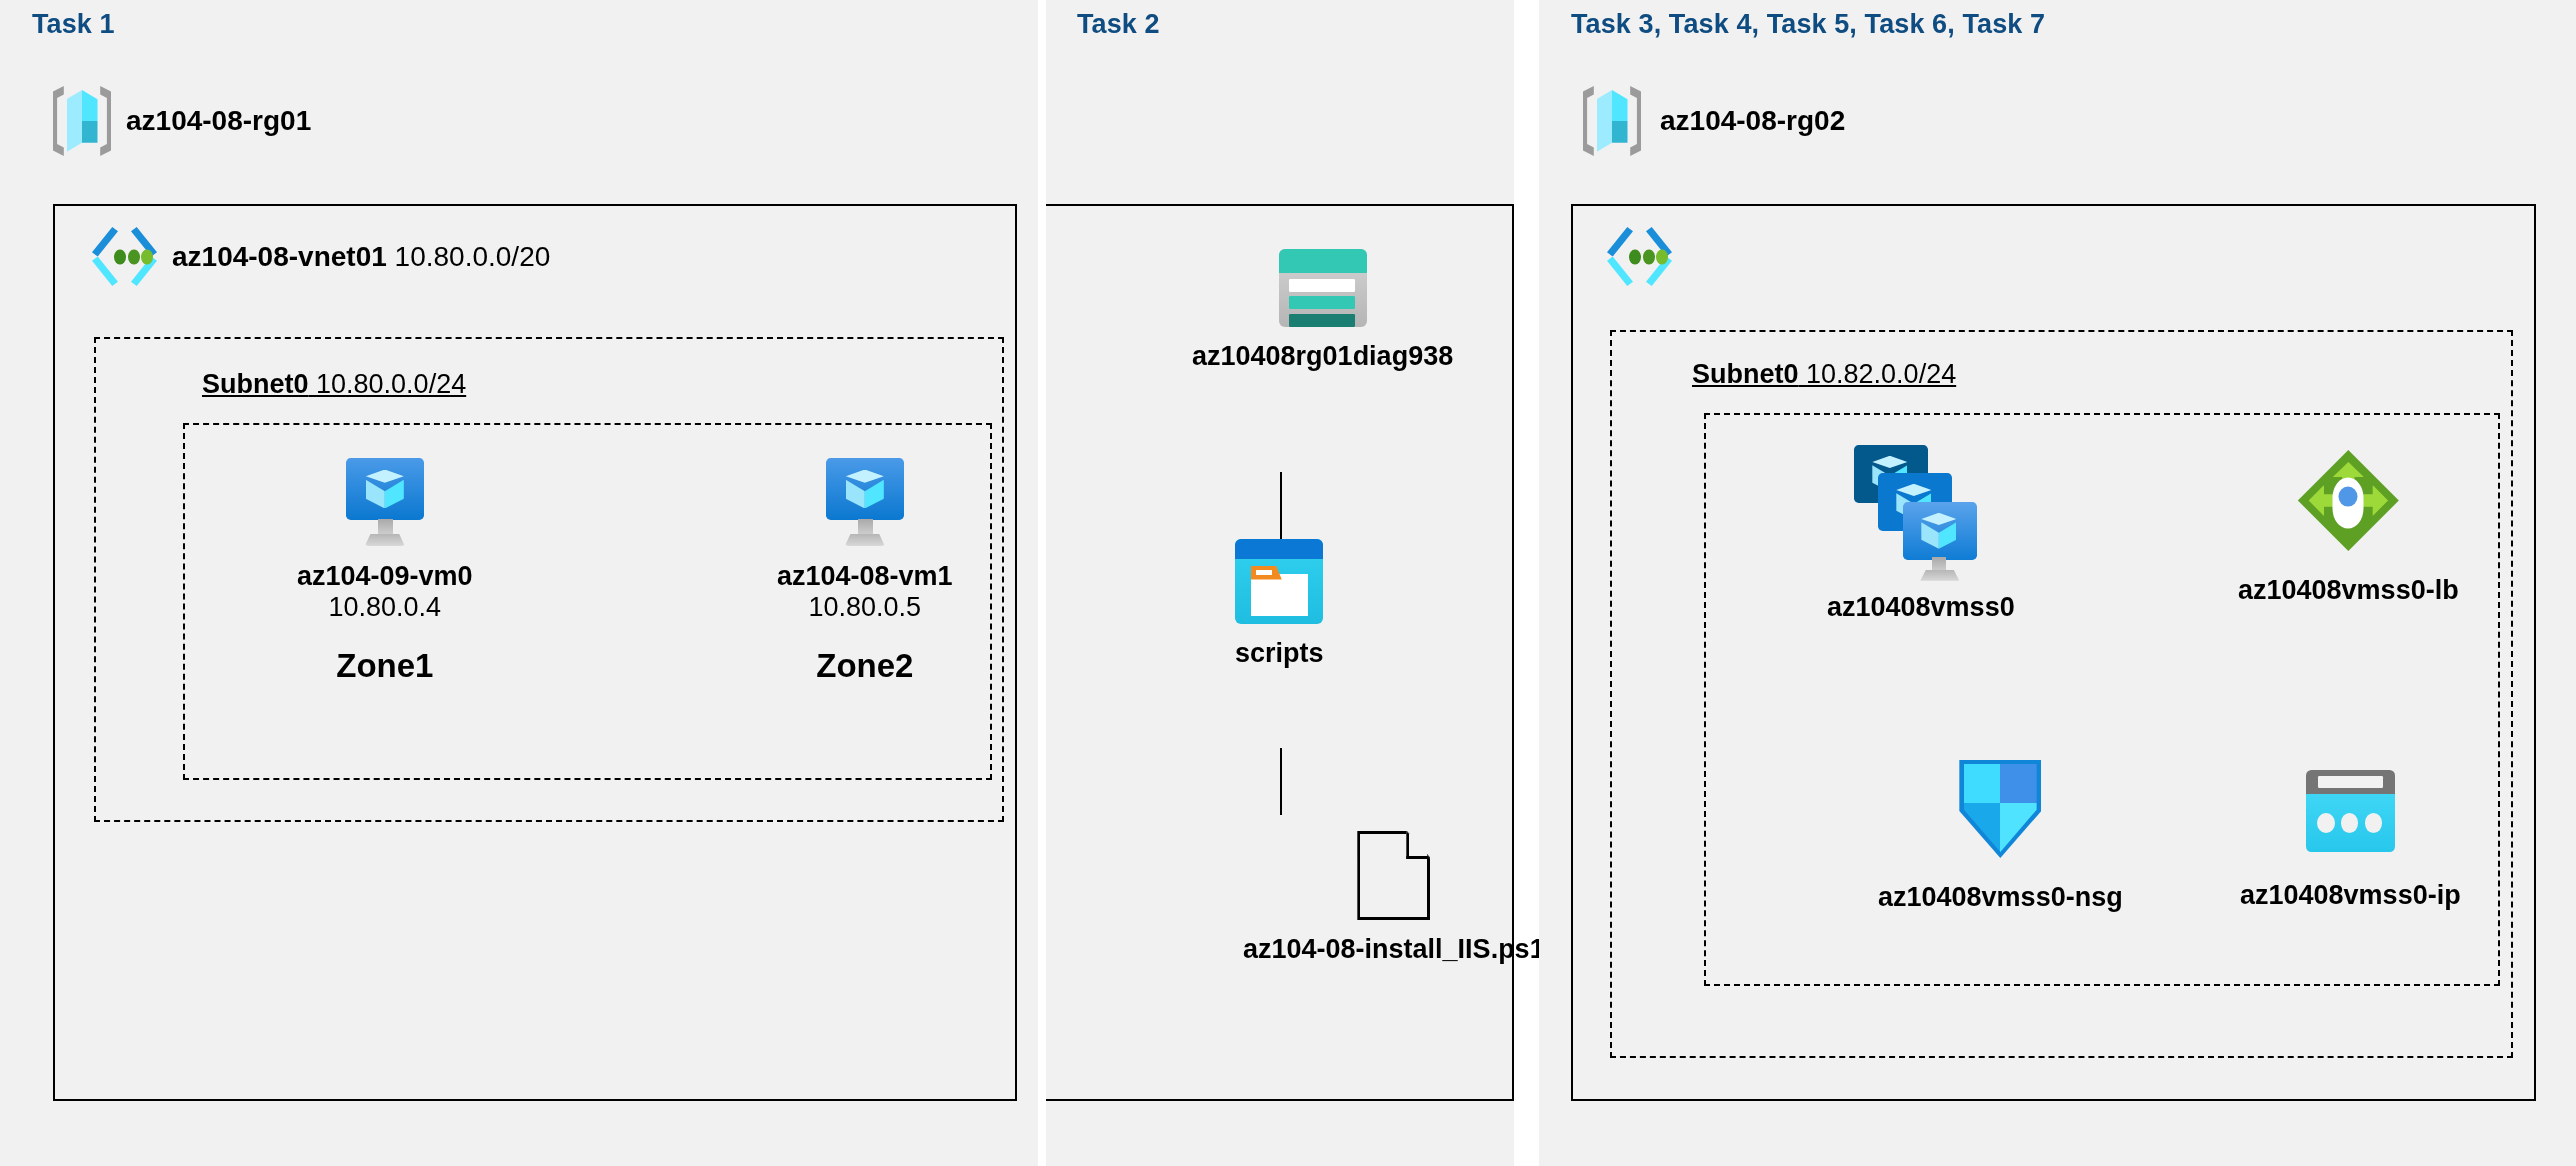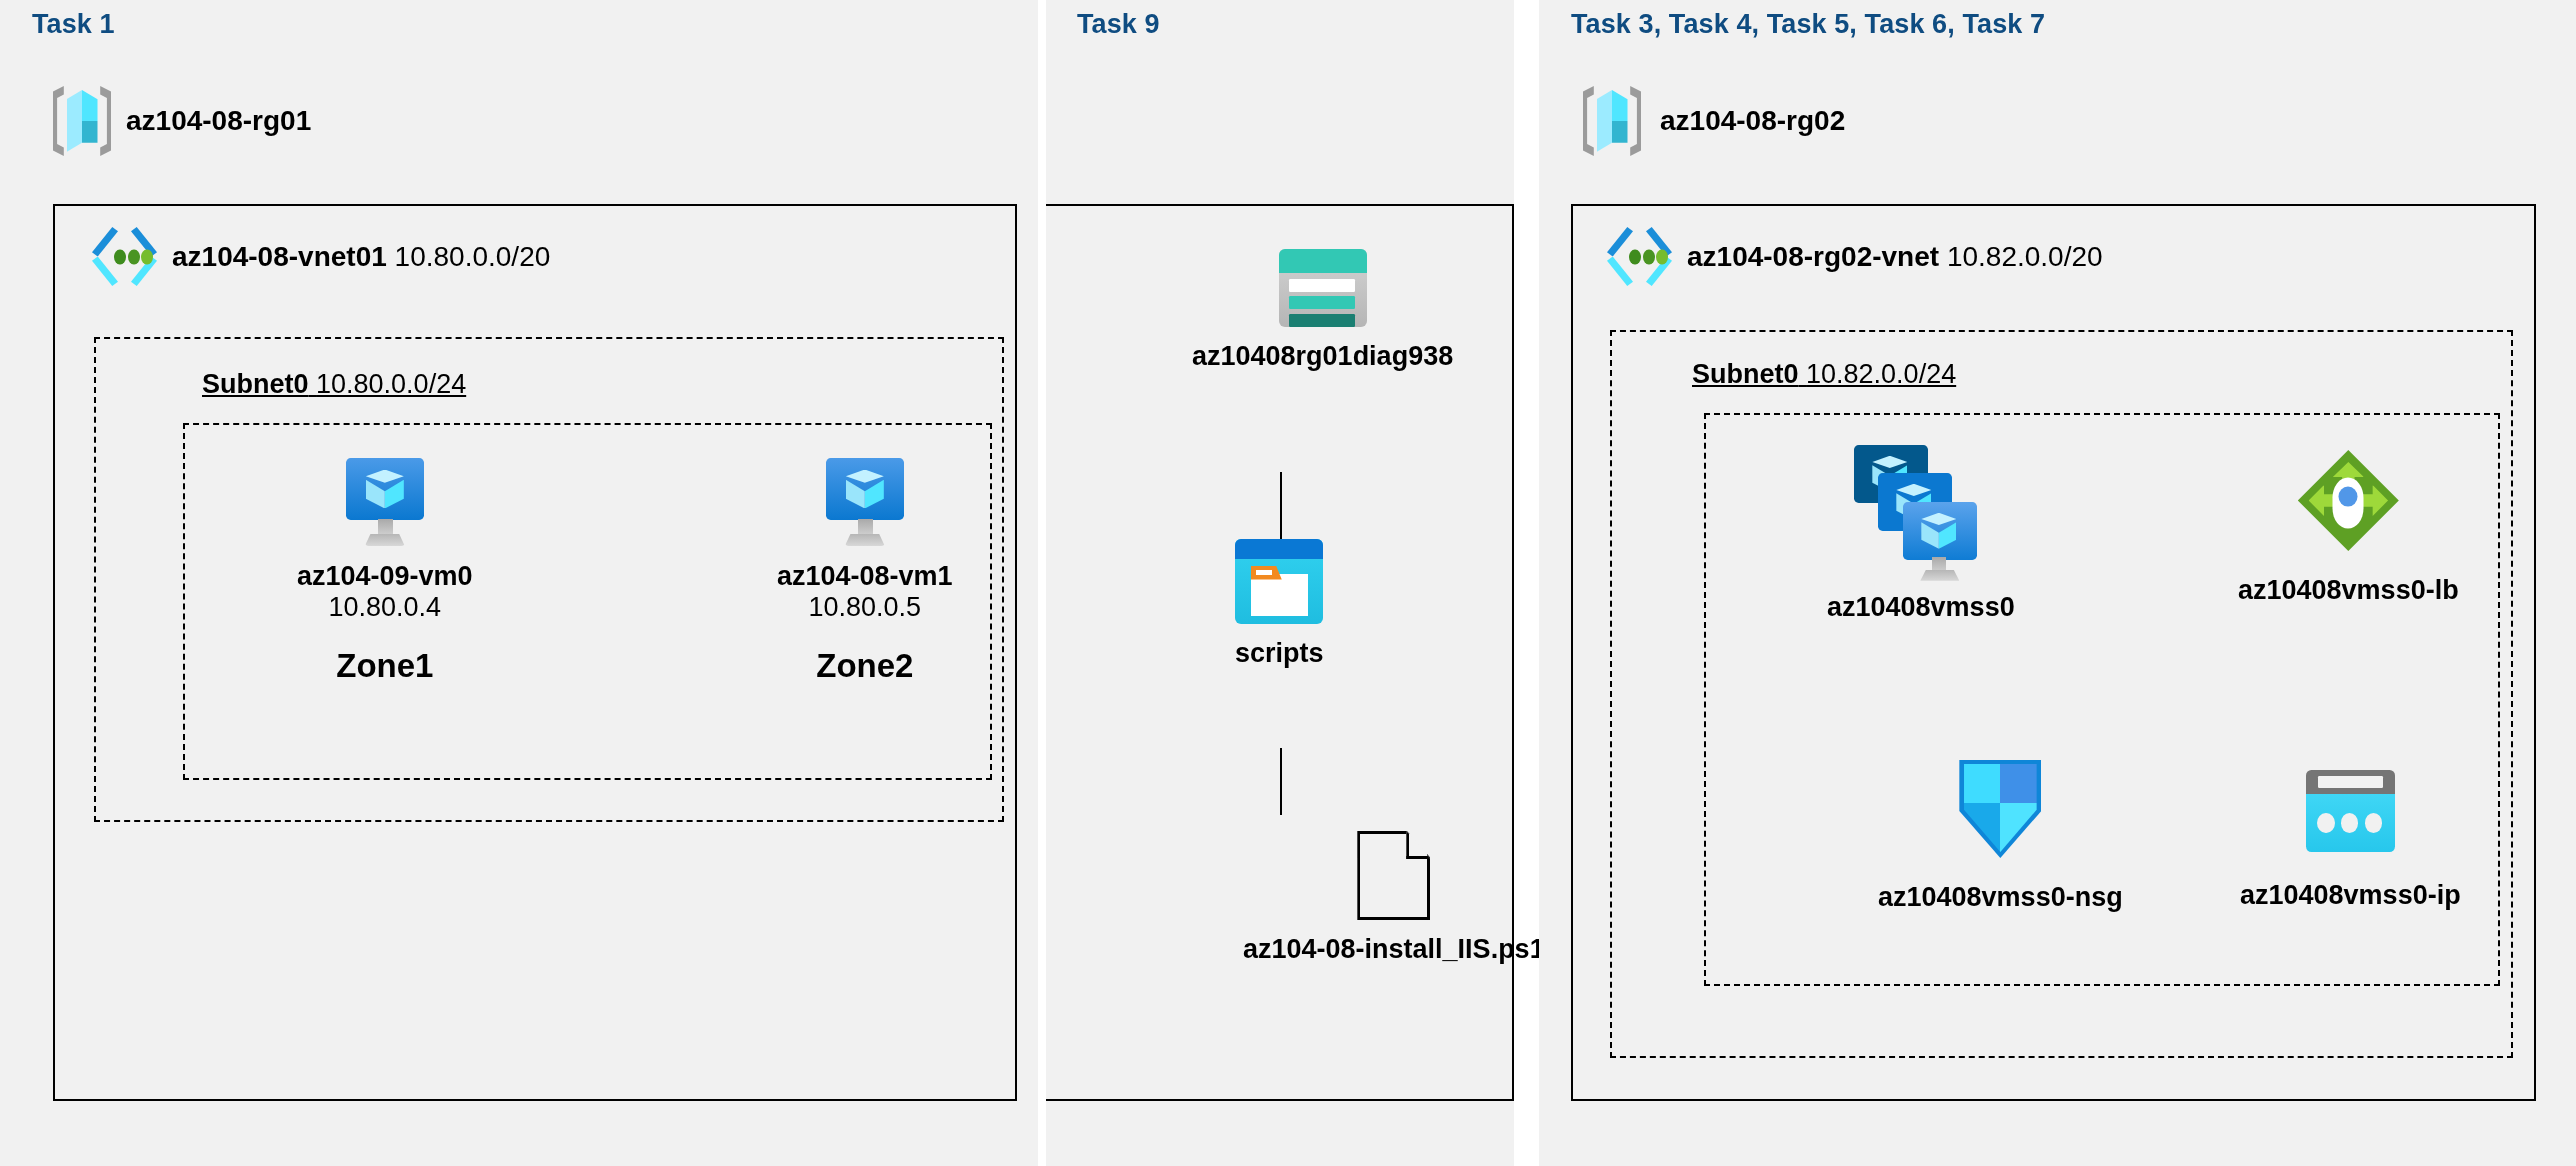--- a/index.html
+++ b/index.html
@@ -237,21 +237,21 @@
     <span class="neck"></span>
       <span class="base"></span>
   </span>
   <span class="cap">az104-08-vm1</span>
   <span class="cap2">10.80.0.5</span>
   <span class="cap3">Zone2</span>
 </div>
 
 <div class="panel" style="left:1046px;top:0;width:468px;height:1166px;"></div>
 
-<div class="task-label" style="left:1077px;top:9.4px;">Task 9</div>
+<div class="task-label" style="left:1077px;top:9.4px;">Task 2</div>
 
 <div class="solid-box" style="left:1046px;top:204px;width:468px;height:897px;border-left:none;"></div>
 
 <div class="node" style="left:1192px;top:249px;">
   <span class="ico-sa">
     <span class="hd"></span>
       <span class="bar b1"></span>
       <span class="bar b2"></span>
       <span class="bar b3"></span>
   </span>
@@ -308,21 +308,20 @@
         <i class="bot"></i>
       </span>
     <span class="chev r">
         <i class="top"></i>
         <i class="bot"></i>
       </span>
     <span class="dot d1"></span>
       <span class="dot d2"></span>
       <span class="dot d3"></span>
   </span>
-  <span><span class="t-bold">az104-08-rg02-vnet</span><span class="t-reg">&nbsp;</span><span class="t-reg">10.82.0.0/20</span></span>
 </div>
 
 <div class="dash-box" style="left:1610px;top:330px;width:903px;height:728px;"></div>
 
 <div class="sub-title" style="left:1692px;top:359px;">
   <span class="t-bold">Subnet0</span>
   <span class="t-reg">10.82.0.0/24</span>
 </div>
 
 <div class="dash-box" style="left:1704px;top:413px;width:796px;height:573px;"></div>

